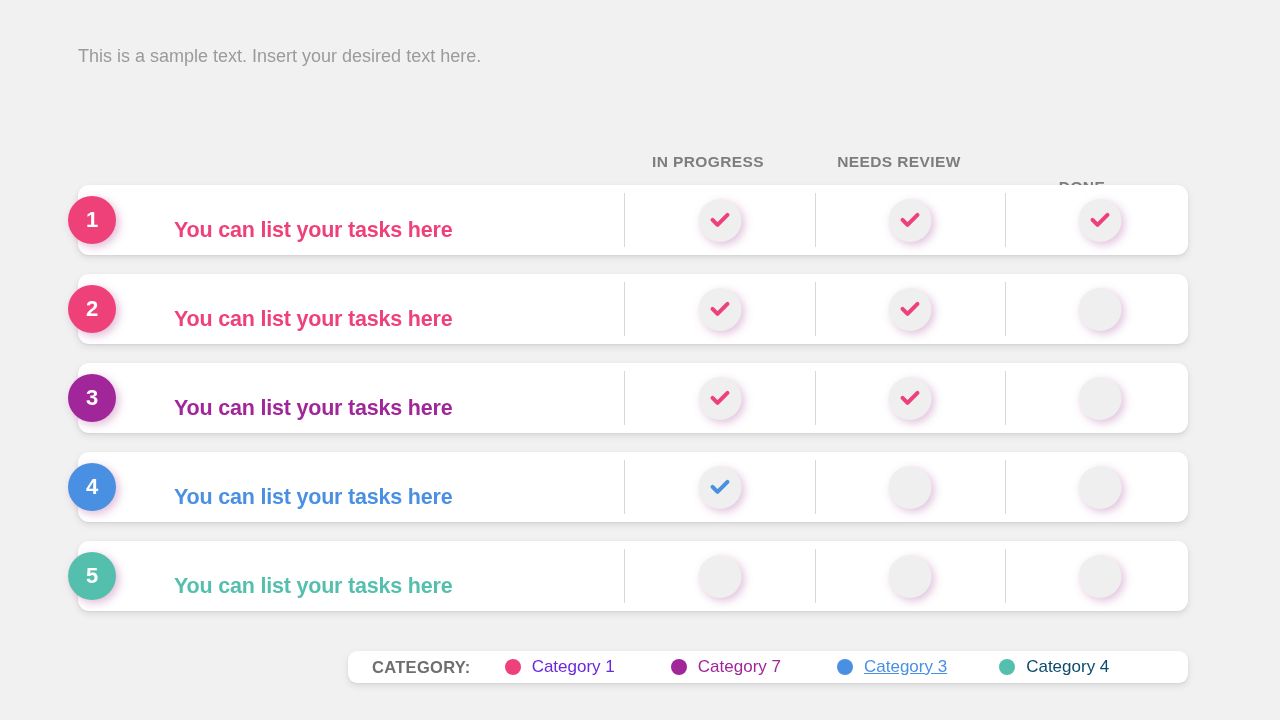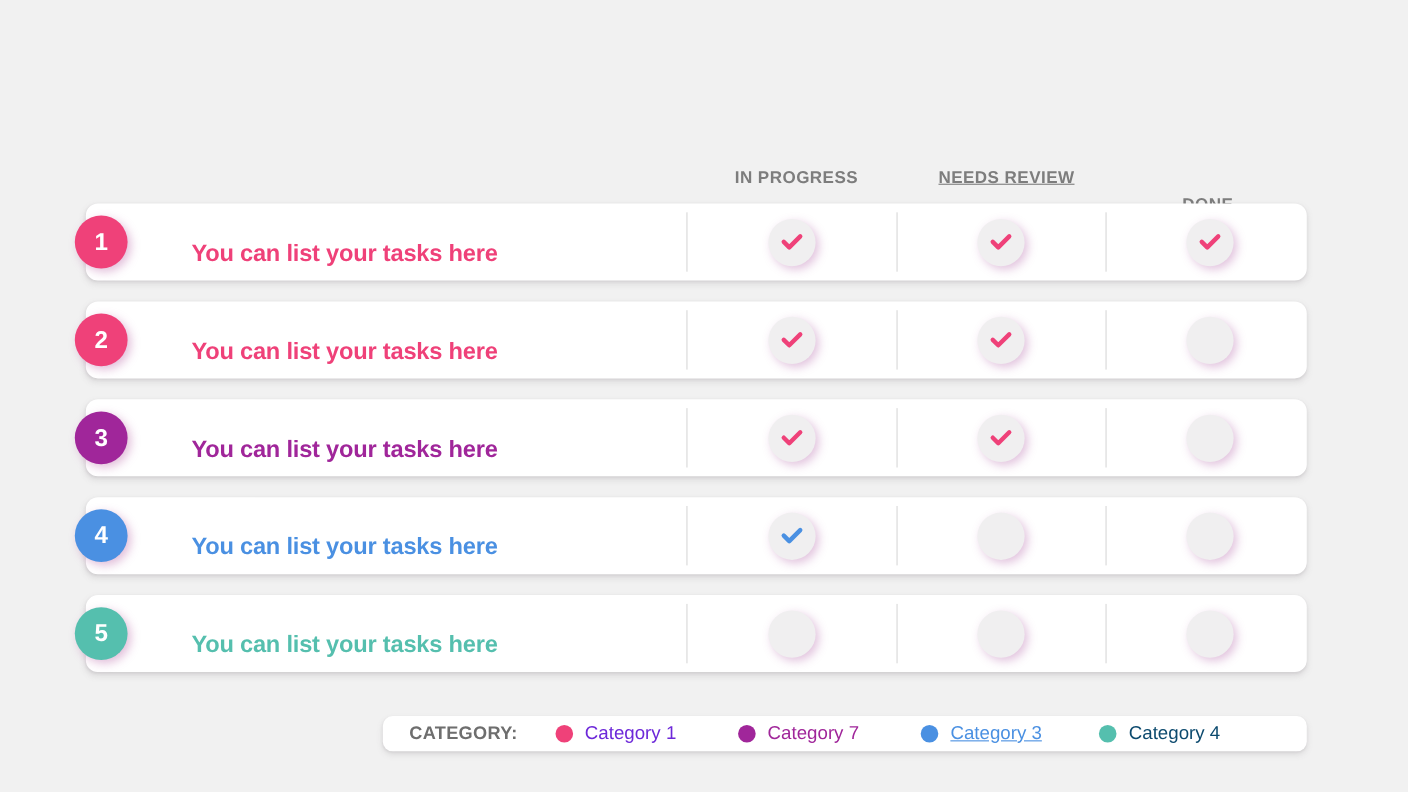--- a/index.html
+++ b/index.html
@@ -36,37 +36,37 @@
     font-weight: 400;
     color: #9b9b9b;
     margin: 10px 0 0 0;
     line-height: 1.2;
     white-space: nowrap;
   }
 
   
   #column-headers {
     position: absolute;
-    left: 628px;
+    left: 612px;
     top: 153px;
     width: 564px;
     height: 26px;
   }
   .col-header {
     position: absolute;
     top: 0;
     font-size: 15.5px;
     font-weight: bold;
     color: #7d7d7d;
     letter-spacing: 0.4px;
     white-space: nowrap;
     transform: translateX(-50%);
   }
   .col-header.c0 { left: 96px; }
-  .col-header.c1 { left: 287px; text-decoration: underline; }
+  .col-header.c1 { left: 287px; }
   .col-header.c2 { left: 470px; margin-top: 25px; }
 
   
   #task-list {
     position: absolute;
     left: 78px;
     top: 185px;
     width: 1110px;
   }
   .task-row {
@@ -189,20 +189,21 @@
   }
   .legend-label {
     font-size: 17px;
     font-weight: 400;
   }
 </style>
 </head>
 <body>
 
 <div id="slide-header">
+  <p id="page-subtitle">This is a sample text. Insert your desired text here.</p>
 </div>
 
 <div id="column-headers">
   <div class="col-header c0">IN PROGRESS</div>
   <div class="col-header c1">NEEDS REVIEW</div>
   <div class="col-header c2">DONE</div>
 </div>
 
 <div id="task-list">
     <div class="task-row">

